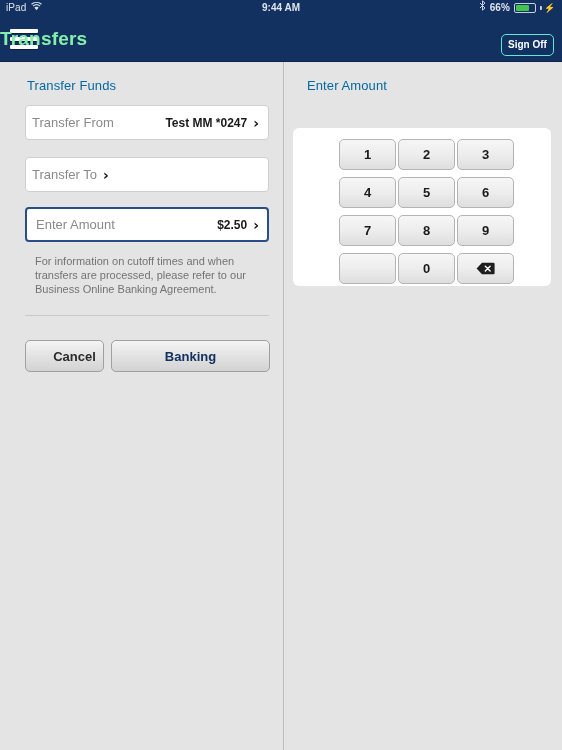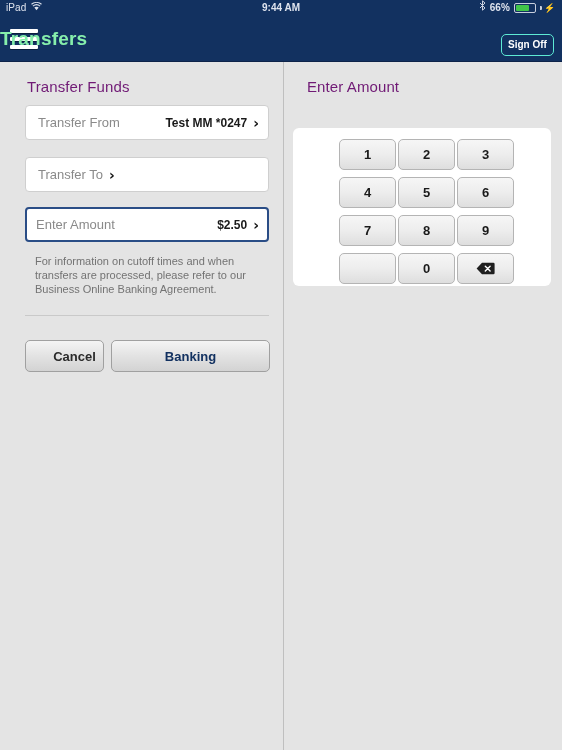--- a/index.html
+++ b/index.html
@@ -144,39 +144,39 @@
     border-right: 1px solid #bfbfbf;
   }
   .pane-right {
     position: absolute;
     left: 285px; top: 0;
     width: 277px; height: 688px;
     background: #e4e4e4;
   }
 
   .section-label {
-    color: #701a75;
-    font-size: 15px;
+    color: #0369a1;
+    font-size: 13px;
     letter-spacing: .1px;
   }
   .left-label { position: absolute; left: 27px; top: 16px; }
   .right-label { position: absolute; left: 22px; top: 16px; }
 
   
   .row {
     position: absolute;
     left: 25px;
     width: 244px;
     height: 35px;
     background: #ffffff;
     border: 1px solid #cfcfcf;
     border-radius: 4px;
     display: flex;
     align-items: center;
-    padding: 0 9px 0 12px;
+    padding: 0 9px 0 6px;
     cursor: pointer;
   }
   .row.active {
     border: 2px solid #2a4d86;
     padding: 0 8px 0 9px;
   }
   .row-label {
     color: #8a8a8a;
     font-size: 13px;
     flex: 0 0 auto;

